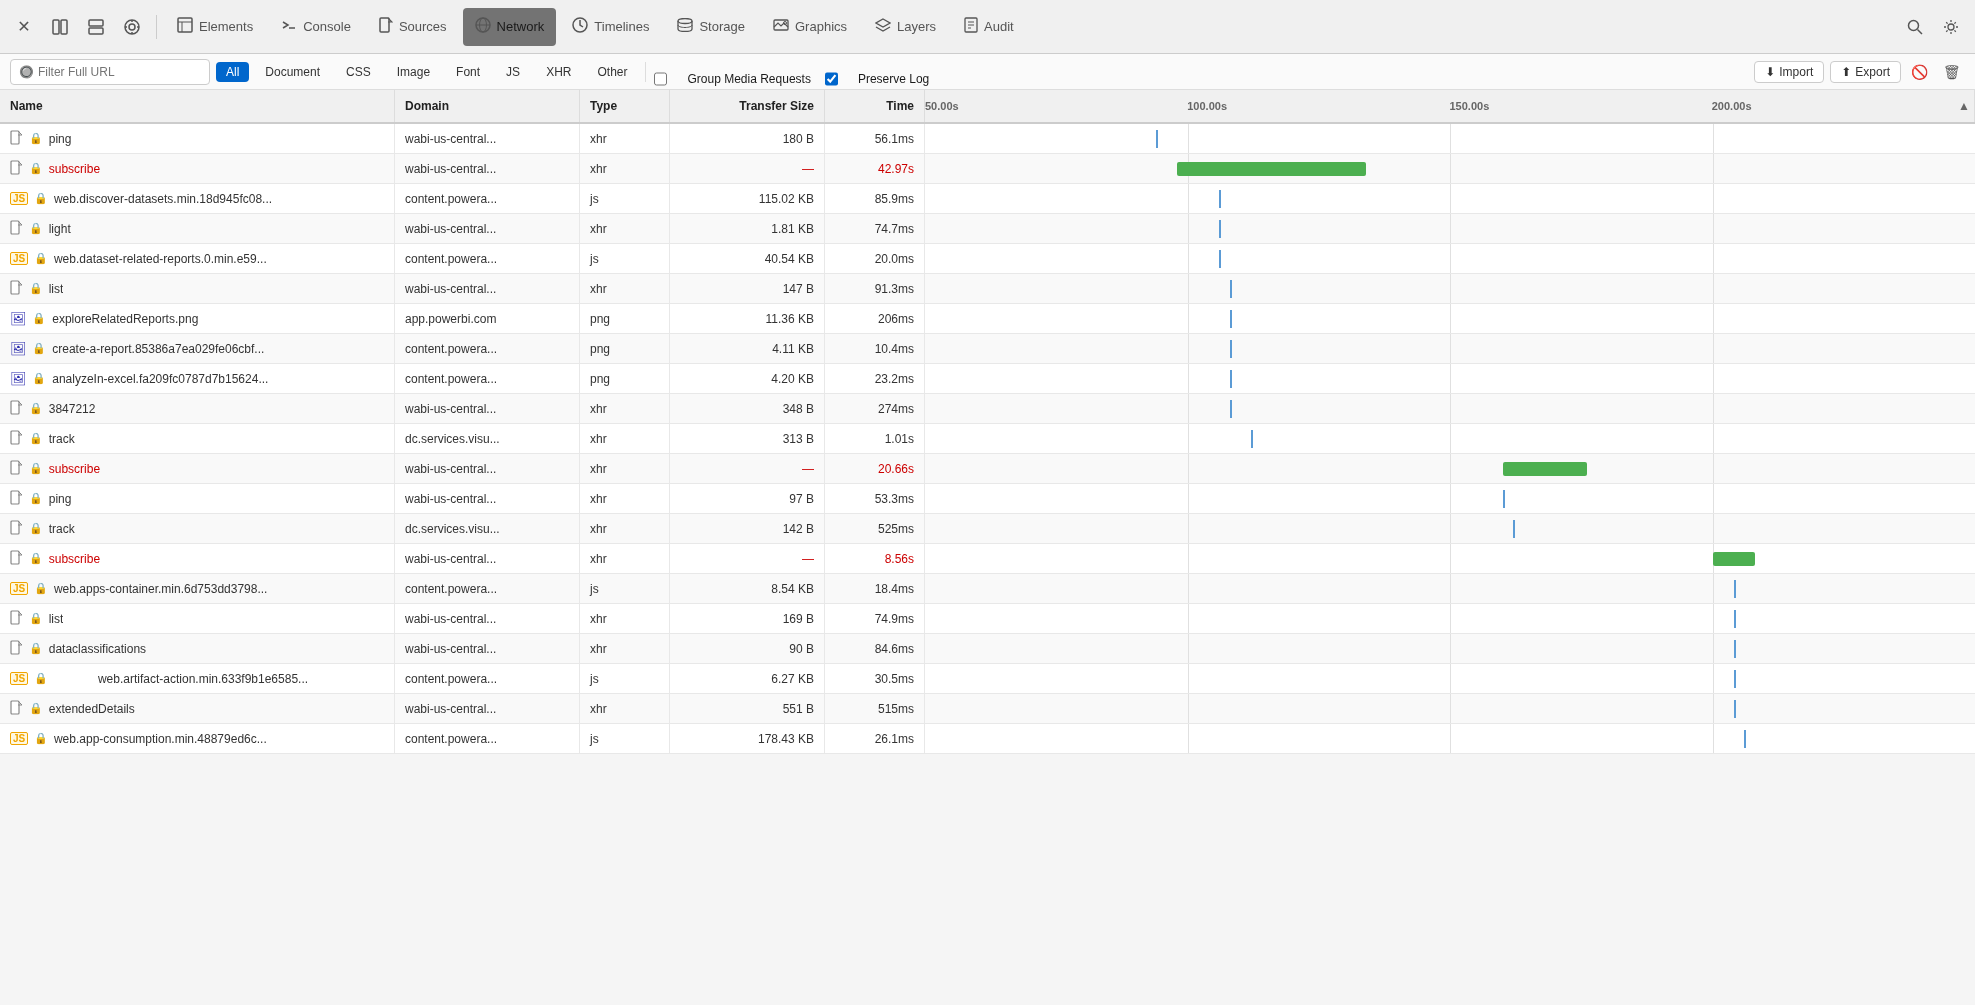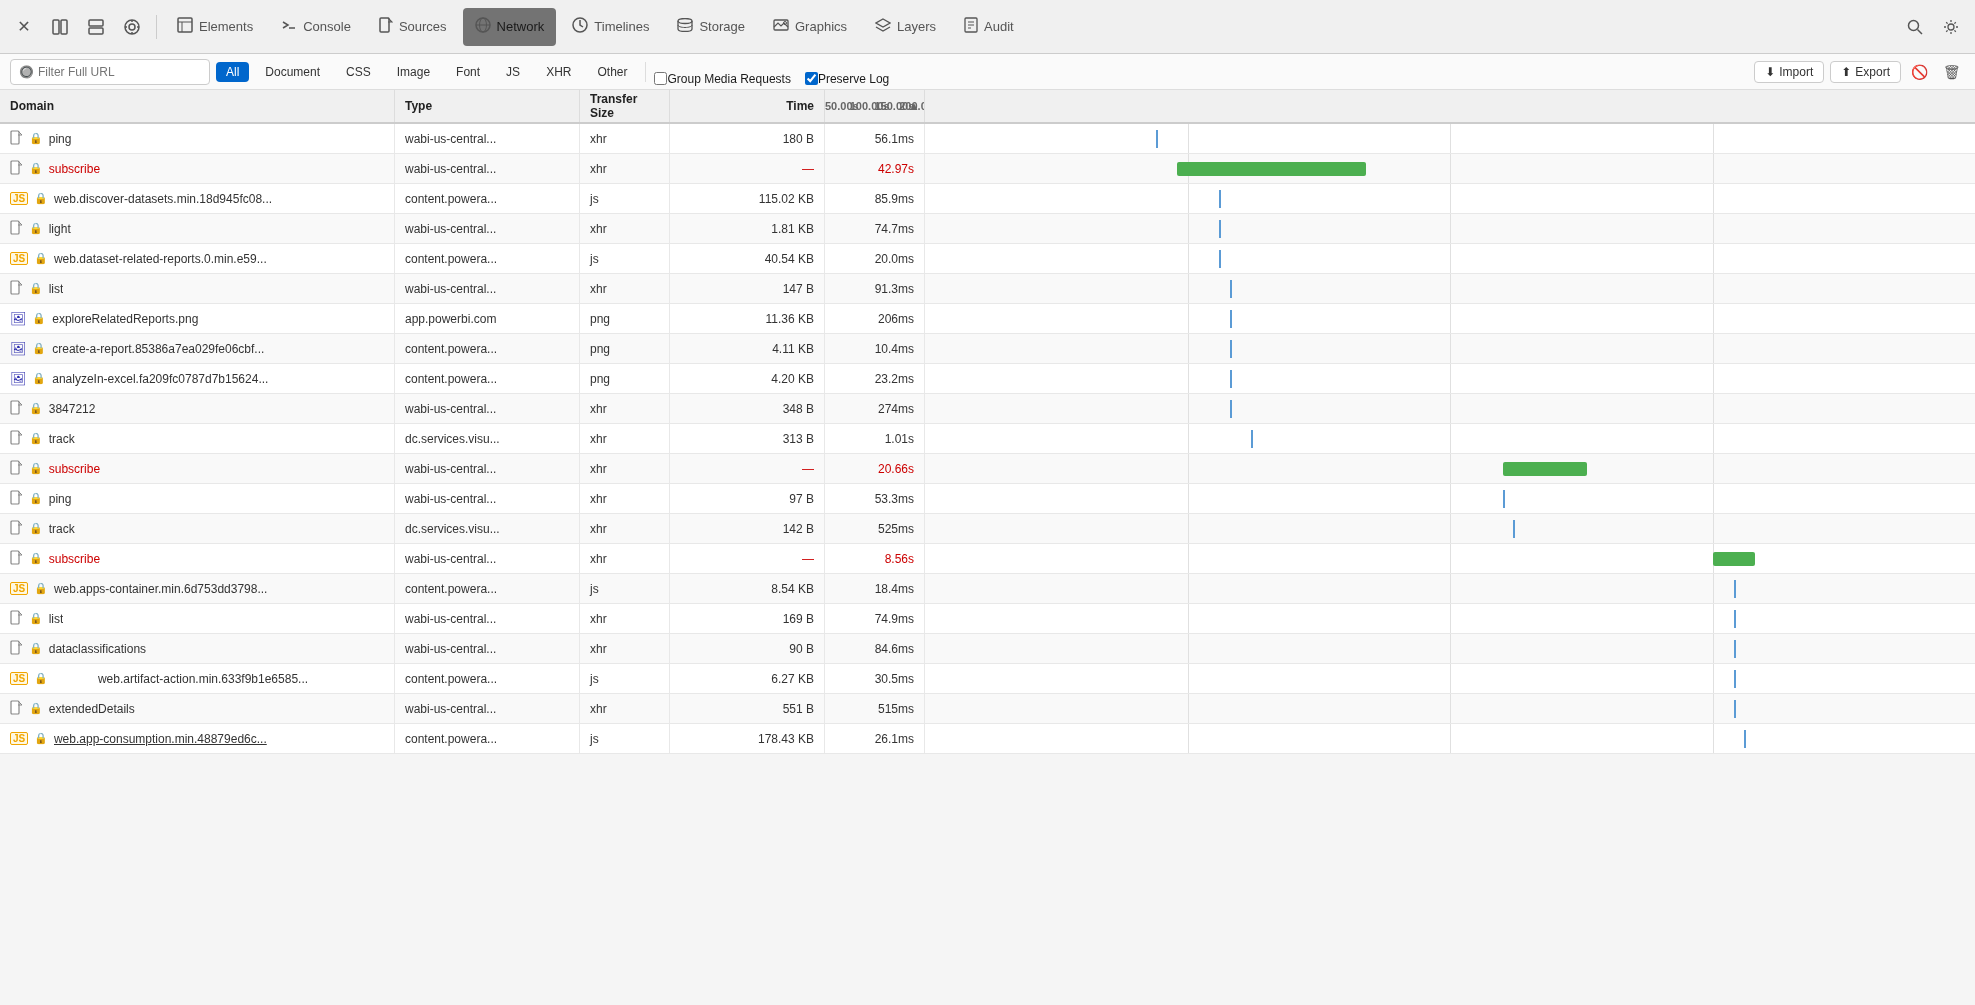--- a/index.html
+++ b/index.html
@@ -61,21 +61,21 @@
     .filter-url-input input {
       border: none; outline: none; font-size: 12px; width: 100%; background: transparent;
     }
     .filter-btn {
       padding: 3px 10px; border-radius: 4px; border: none; cursor: pointer;
       font-size: 12px; font-weight: 500;
     }
     .filter-btn.active { background: #0066cc; color: white; }
     .filter-btn.inactive { background: none; color: #333; }
     .filter-sep { width: 1px; height: 20px; background: #ddd; margin: 0 2px; }
-    .filter-checkbox { display: flex; align-items: center; gap: 0; cursor: pointer; font-size: 12px; margin-top: 14px; }
+    .filter-checkbox { display: flex; gap: 20px; cursor: pointer; font-size: 12px; margin-top: 14px; }
     .filter-checkbox input { cursor: pointer; }
     .filter-action-btn {
       display: flex; align-items: center; gap: 4px;
       padding: 3px 10px; border: 1px solid #ccc; border-radius: 4px;
       background: white; cursor: pointer; font-size: 12px; color: #333;
     }
 
     
     #table-container {
       display: flex;
@@ -370,20 +370,23 @@
       <span>Export</span>
     </button>
     <button class="toolbar-icon-btn" style="width:26px;height:26px;font-size:14px;">🚫</button>
     <button class="toolbar-icon-btn" style="width:26px;height:26px;font-size:14px;">🗑</button>
   </div>
 </div>
 
 <div id="table-container">
   <div id="table-header">
     <div class="th">
+      <span>Name</span>
+    </div>
+    <div class="th">
       <span>Domain</span>
     </div>
     <div class="th">
       <span>Type</span>
     </div>
     <div class="th right">
       <span>Transfer Size</span>
     </div>
     <div class="th right">
       <span>Time</span>
@@ -802,21 +805,21 @@
           <div class="timeline-grid-line" style="left:25%;"></div>
           <div class="timeline-grid-line" style="left:50%;"></div>
           <div class="timeline-grid-line" style="left:75%;"></div>
           <div class="timeline-tick" style="left:77%;"></div>
         </div>
   </div>
       <div class="table-row">
     <div class="td name-cell">
       <span class="file-icon js">JS</span>
       <span class="lock-icon">🔒</span>
-      <span style="overflow:hidden;text-overflow:ellipsis;text-decoration:underline;">web.app-consumption.min.48879ed6c...</span>
+      <span style="overflow:hidden;text-overflow:ellipsis;">web.app-consumption.min.48879ed6c...</span>
     </div>
     <div class="td">content.powera...</div>
     <div class="td">js</div>
     <div class="td right">178.43 KB</div>
     <div class="td right">26.1ms</div>
     <div class="td-timeline">
           <div class="timeline-grid-line" style="left:25%;"></div>
           <div class="timeline-grid-line" style="left:50%;"></div>
           <div class="timeline-grid-line" style="left:75%;"></div>
           <div class="timeline-tick" style="left:78%;"></div>

